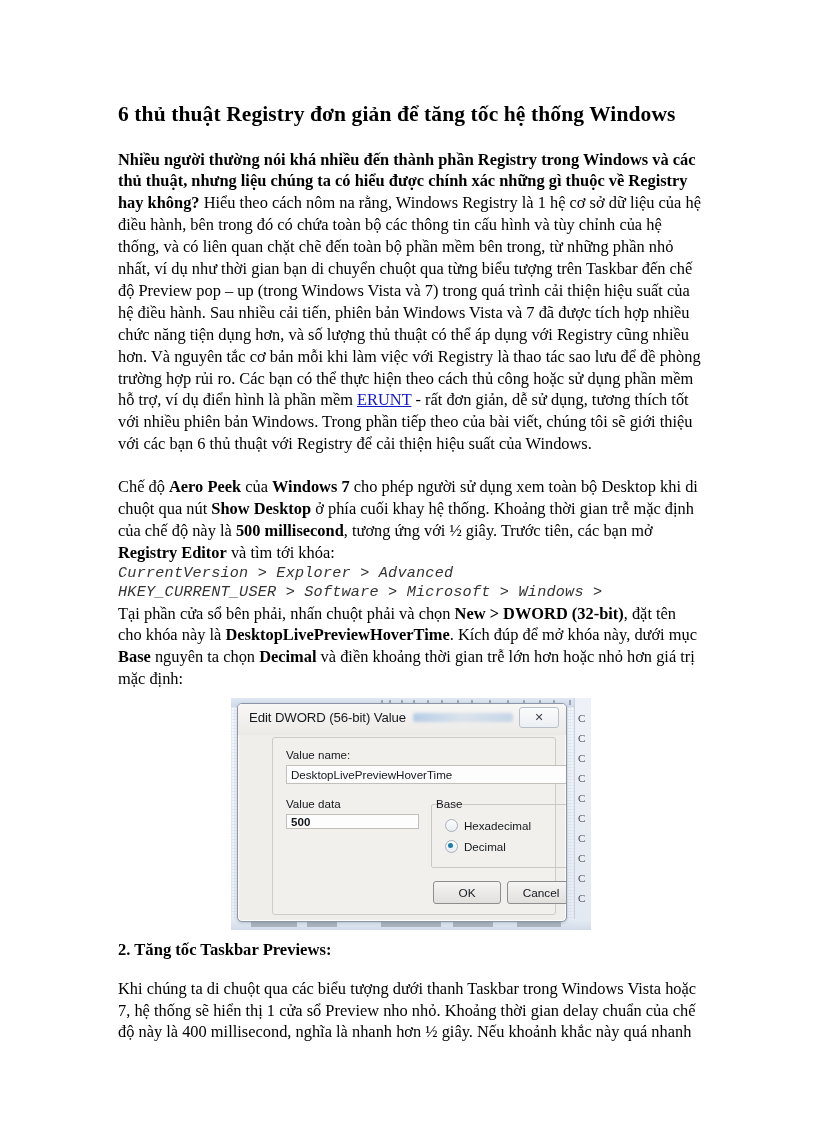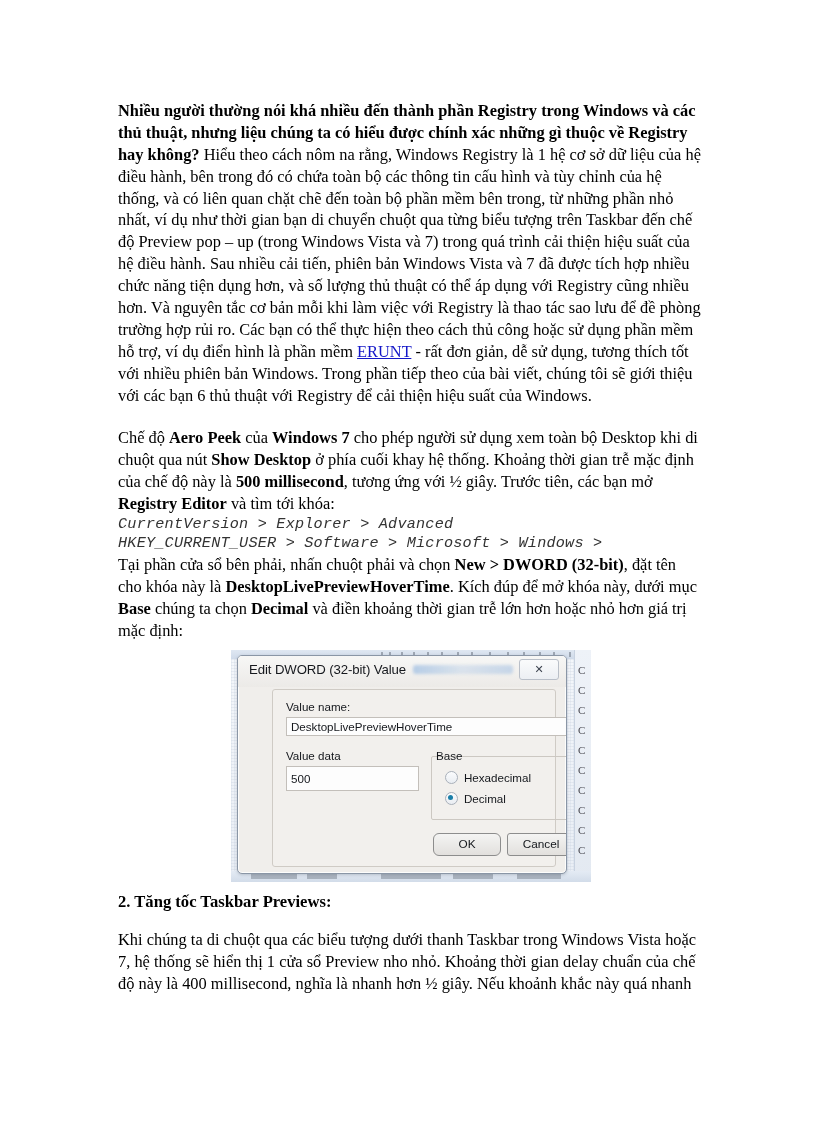--- a/index.html
+++ b/index.html
@@ -224,21 +224,21 @@
     display: flex;
     align-items: center;
     box-sizing: border-box;
   }
   .inp-valuename {
     left: 13px; top: 27px;
     width: 281px; height: 19px;
   }
   .inp-valuedata {
     left: 13px; top: 76px;
-    width: 133px; height: 25px;
+    width: 133px; height: 15px; font-weight: bold;
   }
 
   .group-base {
     position: absolute;
     left: 158px; top: 66px;
     width: 136px; height: 62px;
     border: 1px solid #ccc8c2;
     border-radius: 2px;
     background: transparent;
   }
@@ -276,41 +276,42 @@
     border: 1px solid #8d8d8d;
     border-radius: 3px;
     background: linear-gradient(#f4f4f3, #e2e0dd);
     font-family: "Liberation Sans", "DejaVu Sans", sans-serif;
     font-size: 11.8px;
     color: #14171c;
     display: flex;
     align-items: center;
     justify-content: center;
   }
-  .btn-ok { left: 160px; top: 143px; width: 66px; border-radius: 6px; }
+  .btn-ok { left: 160px; top: 143px; width: 66px; }
   .btn-cancel { left: 234px; top: 143px; width: 66px; }
 </style>
 </head>
 <body>
 
 <div class="page">
   <div class="content">
 
+    <h1 class="doc-title">6 thủ thuật Registry đơn giản để tăng tốc hệ thống Windows</h1>
 
     <p class="para intro-block"><span class="lead">Nhiều người thường nói khá nhiều đến thành phần Registry trong Windows và các thủ thuật, nhưng liệu chúng ta có hiểu được chính xác những gì thuộc về Registry hay không?</span><span> Hiểu theo cách nôm na rằng, Windows Registry là 1 hệ cơ sở dữ liệu của hệ điều hành, bên trong đó có chứa toàn bộ các thông tin cấu hình và tùy chỉnh của hệ thống, và có liên quan chặt chẽ đến toàn bộ phần mềm bên trong, từ những phần nhỏ nhất, ví dụ như thời gian bạn di chuyển chuột qua từng biểu tượng trên Taskbar đến chế độ Preview pop – up (trong Windows Vista và 7) trong quá trình cải thiện hiệu suất của hệ điều hành. Sau nhiều cải tiến, phiên bản Windows Vista và 7 đã được tích hợp nhiều chức năng tiện dụng hơn, và số lượng thủ thuật có thể áp dụng với Registry cũng nhiều hơn. Và nguyên tắc cơ bản mỗi khi làm việc với Registry là thao tác sao lưu để đề phòng trường hợp rủi ro. Các bạn có thể thực hiện theo cách thủ công hoặc sử dụng phần mềm hỗ trợ, ví dụ điển hình là phần mềm </span><a class="link" href="#">ERUNT</a><span> - rất đơn giản, dễ sử dụng, tương thích tốt với nhiều phiên bản Windows. Trong phần tiếp theo của bài viết, chúng tôi sẽ giới thiệu với các bạn 6 thủ thuật với Registry để cải thiện hiệu suất của Windows.</span></p>
 
     <div class="gap-head"></div>
     <div class="gap-small"></div>
 
     <p class="para"><span>Chế độ </span><b>Aero Peek</b><span> của </span><b>Windows 7</b><span> cho phép người sử dụng xem toàn bộ Desktop khi di chuột qua nút </span><b>Show Desktop</b><span> ở phía cuối khay hệ thống. Khoảng thời gian trễ mặc định của chế độ này là </span><b>500 millisecond</b><span>, tương ứng với ½ giây. Trước tiên, các bạn mở </span><b>Registry Editor</b><span> và tìm tới khóa:</span></p>
 
     <p class="regpath">CurrentVersion &gt; Explorer &gt; Advanced</p>
     <p class="regpath">HKEY_CURRENT_USER &gt; Software &gt; Microsoft &gt; Windows &gt;</p>
 
-    <p class="para"><span>Tại phần cửa sổ bên phải, nhấn chuột phải và chọn </span><b>New &gt; DWORD (32-bit)</b><span>, đặt tên cho khóa này là </span><b>DesktopLivePreviewHoverTime</b><span>. Kích đúp để mở khóa này, dưới mục </span><b>Base</b><span> chúng ta chọn </span><b>Decimal</b><span> và điền khoảng thời gian trễ lớn hơn hoặc nhỏ hơn giá trị mặc định:</span></p>
+    <p class="para"><span>Tại phần cửa sổ bên phải, nhấn chuột phải và chọn </span><b>New &gt; DWORD (32-bit)</b><span>, đặt tên cho khóa này là </span><b>DesktopLivePreviewHoverTime</b><span>. Kích đúp để mở khóa này, dưới mục </span><b>Base</b><span> nguyên ta chọn </span><b>Decimal</b><span> và điền khoảng thời gian trễ lớn hơn hoặc nhỏ hơn giá trị mặc định:</span></p>
 
     <div class="shot-wrap">
       <div class="shot-noise"></div>
       <div class="shot-topstrip">
         <div class="tick" style="left:150px"></div>
           <div class="tick" style="left:158px"></div>
         <div class="tick" style="left:170px"></div>
           <div class="tick" style="left:182px"></div>
         <div class="tick" style="left:196px"></div>
           <div class="tick" style="left:210px"></div>
@@ -338,21 +339,21 @@
       <div class="shot-bottomstrip">
         <div class="btick" style="left:20px;width:46px"></div>
         <div class="btick" style="left:76px;width:30px"></div>
         <div class="btick" style="left:150px;width:60px"></div>
         <div class="btick" style="left:222px;width:40px"></div>
         <div class="btick" style="left:286px;width:44px"></div>
       </div>
 
       <div class="dlg">
         <div class="dlg-titlebar">
-          <div class="dlg-title">Edit DWORD (32-bit) Value</div>
+          <div class="dlg-title">Edit DWORD (56-bit) Value</div>
           <div class="dlg-titlesmear"></div>
           <div class="dlg-close">✕</div>
         </div>
         <div class="dlg-body">
           <div class="dlg-inner">
             <div class="fld-label lbl-valuename">Value name:</div>
             <div class="inp inp-valuename">DesktopLivePreviewHoverTime</div>
 
             <div class="fld-label lbl-valuedata">Value data</div>
             <div class="inp inp-valuedata">500</div>

